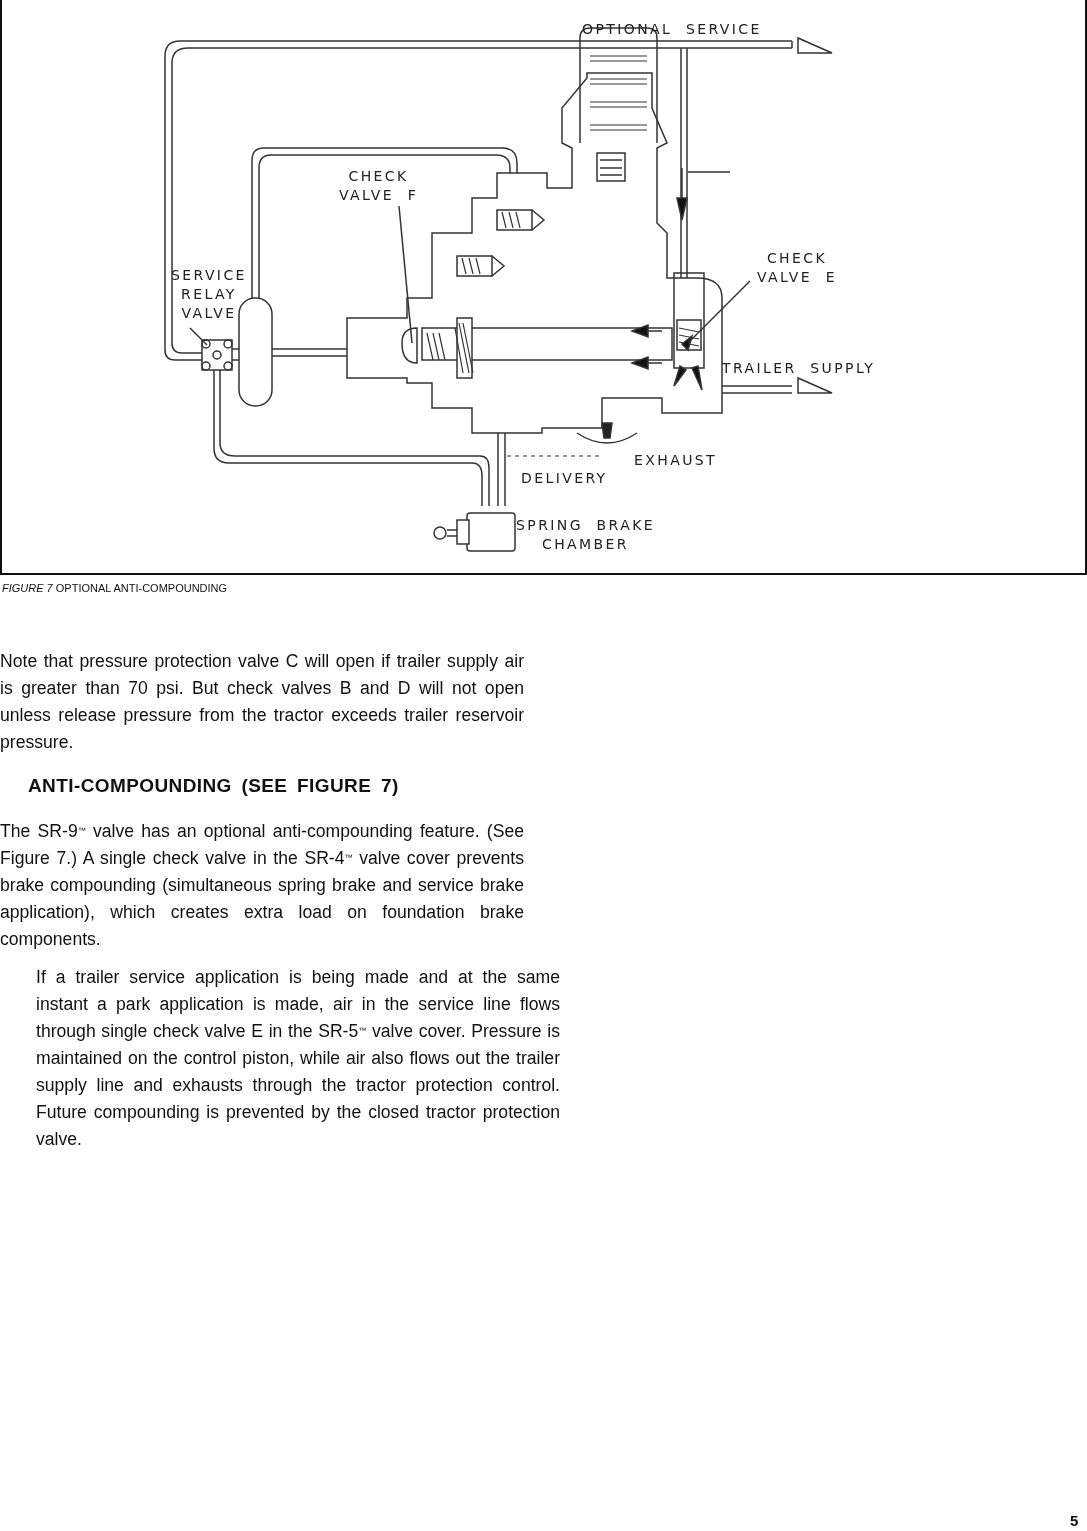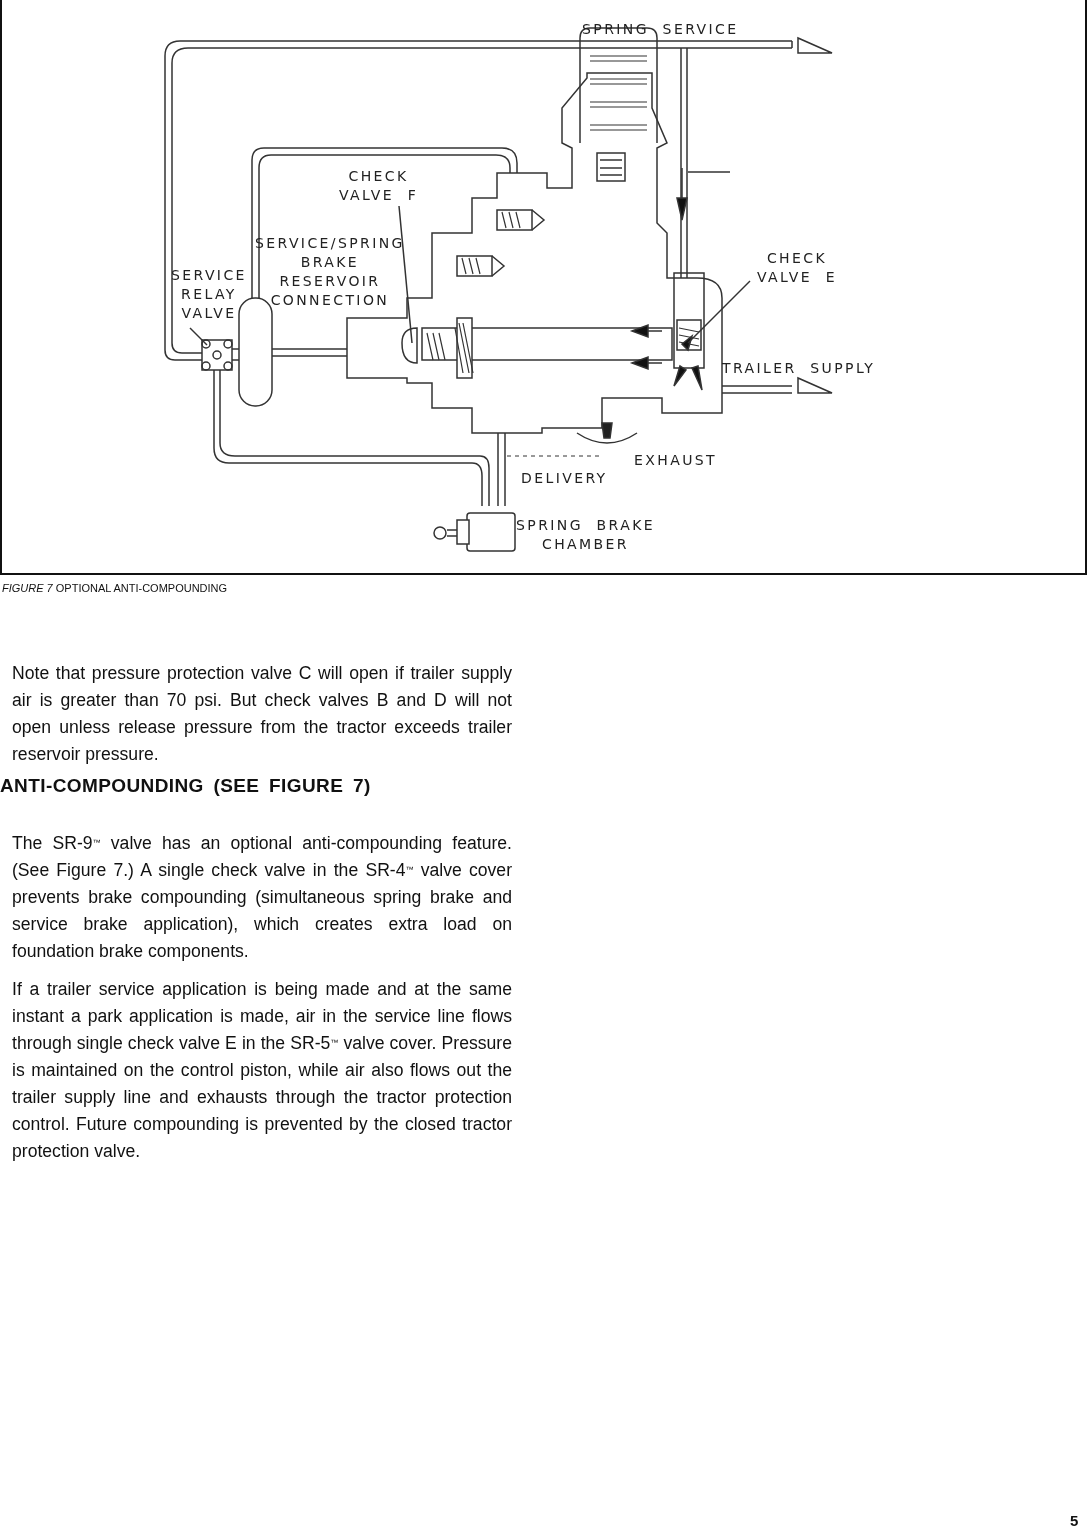--- a/index.html
+++ b/index.html
@@ -3,22 +3,22 @@
 <meta charset="utf-8">
 <style>
   html, body { margin:0; padding:0; background:#fff; }
   body { width:1087px; height:1531px; position:relative; overflow:hidden; color:#111; font-family:"Liberation Sans", sans-serif; }
   .figure-box { position:absolute; left:0; top:-2px; width:1083px; height:575px; border:2px solid #111; border-top:none; box-sizing:content-box; }
   .figure-box svg { position:absolute; left:0; top:0; }
   .lbl { position:absolute; font-family:"DejaVu Sans", sans-serif; font-size:14px; letter-spacing:2.4px; color:#222; text-align:center; line-height:19px; white-space:pre; }
   .caption { position:absolute; left:2px; top:582px; font-size:11px; color:#111; }
   .caption i { font-style:italic; }
   .col { position:absolute; left:0; width:524px; font-size:17.6px; line-height:27px; text-align:justify; color:#111; }
-  .col p { margin:12px; }
-  .heading { position:absolute; left:0; top:775px; font-size:19px; font-weight:bold; letter-spacing:0.4px; word-spacing:4px; }
+  .col p { margin:0; }
+  .heading { position:absolute; left:0; top:775px; font-size:19px; font-weight:bold; letter-spacing:0.4px; word-spacing:4px;padding-left:28px; }
   sup.tm { font-size:8px; vertical-align:top; position:relative; top:-1px; }
   .page-num { position:absolute; left:1070px; top:1512px; font-size:15px; font-weight:bold; }
 </style>
 </head>
 <body>
 
 <div class="figure-box">
   <svg width="1083" height="575" viewBox="0 0 1083 575" fill="none" stroke="#333" stroke-width="1.5">
 
     <path d="M790 43 L178 43 Q163 43 163 58 L163 352 Q163 362 173 362 L200 362"></path>
@@ -108,27 +108,23 @@
 
     <path d="M575 435 Q605 455 635 435"></path>
     <path d="M600 425 L610 425 L608 440 L602 440 Z" fill="#222"></path>
 
     <line x1="397" y1="208" x2="410" y2="345"></line>
 
     <line x1="188" y1="330" x2="205" y2="347"></line>
     <line x1="505" y1="458" x2="600" y2="458" stroke-dasharray="4 4" stroke-width="1"></line>
   </svg>
 
-  <div class="lbl" style="left:580px; top:22px;">SPRING  SERVICE</div>
+  <div class="lbl" style="left:580px; top:22px;">OPTIONAL  SERVICE</div>
   <div class="lbl" style="left:337px; top:169px;">CHECK
 VALVE  F</div>
-  <div class="lbl" style="left:253px; top:236px;">SERVICE/SPRING
-BRAKE
-RESERVOIR
-CONNECTION</div>
   <div class="lbl" style="left:169px; top:268px;">SERVICE
 RELAY
 VALVE</div>
   <div class="lbl" style="left:755px; top:251px;">CHECK
 VALVE  E</div>
   <div class="lbl" style="left:720px; top:361px;">TRAILER  SUPPLY</div>
   <div class="lbl" style="left:632px; top:453px;">EXHAUST</div>
   <div class="lbl" style="left:519px; top:471px;">DELIVERY</div>
   <div class="lbl" style="left:514px; top:518px;">SPRING  BRAKE
 CHAMBER</div>
@@ -139,17 +135,17 @@
 <div class="col" style="top:648px;">
   <p>Note that pressure protection valve C will open if trailer supply air is greater than 70 psi. But check valves B and D will not open unless release pressure from the tractor exceeds trailer reservoir pressure.</p>
 </div>
 
 <div class="heading">ANTI-COMPOUNDING (SEE FIGURE 7)</div>
 
 <div class="col" style="top:818px;">
   <p><span>The SR-9</span><sup class="tm">™</sup><span> valve has an optional anti-compounding feature. (See Figure 7.) A single check valve in the SR-4</span><sup class="tm">™</sup><span> valve cover prevents brake compounding (simultaneous spring brake and service brake application), which creates extra load on foundation brake components.</span></p>
 </div>
 
-<div class="col" style="top:964px;">
+<div class="col" style="top:964px;padding-left:36px;">
   <p><span>If a trailer service application is being made and at the same instant a park application is made, air in the service line flows through single check valve E in the SR-5</span><sup class="tm">™</sup><span> valve cover. Pressure is maintained on the control piston, while air also flows out the trailer supply line and exhausts through the tractor protection control. Future compounding is prevented by the closed tractor protection valve.</span></p>
 </div>
 
 <div class="page-num">5</div>
 
 </body></html>

